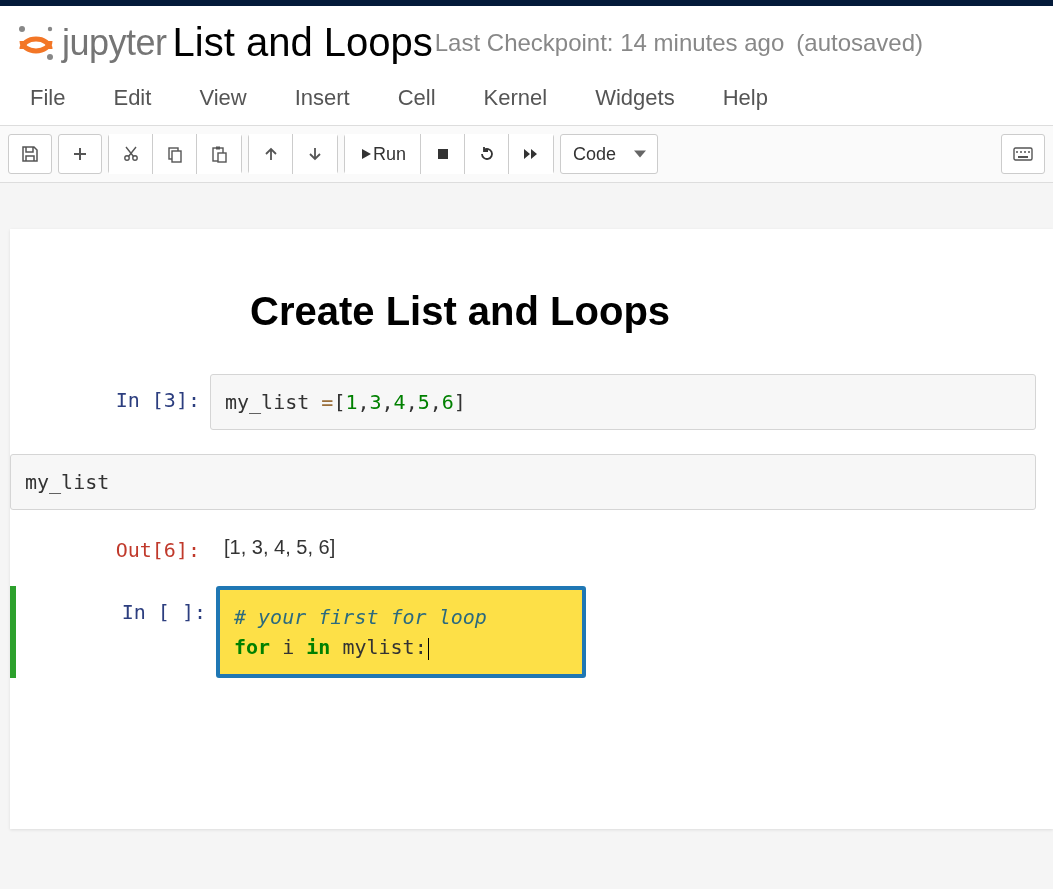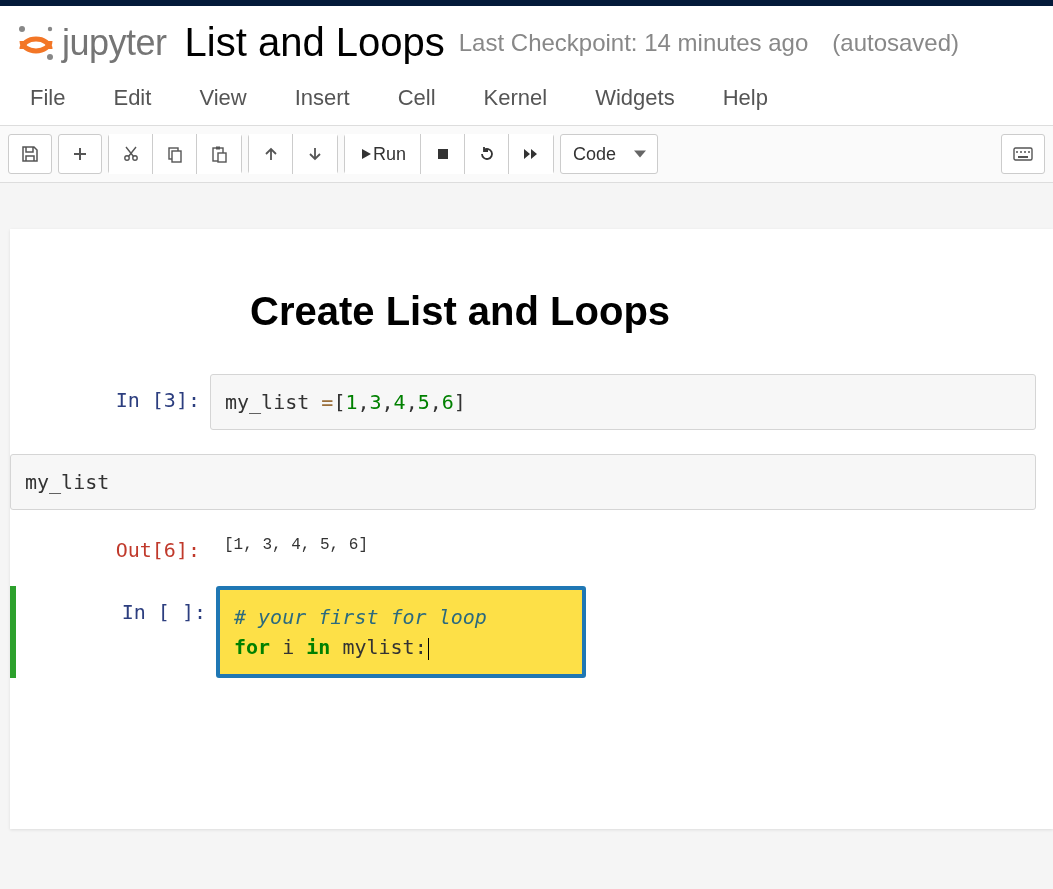--- a/index.html
+++ b/index.html
@@ -8,21 +8,21 @@
     font-family: "Helvetica Neue", Helvetica, Arial, sans-serif;
     font-size: 14px;
     background: #fff;
     color: #333;
   }
   .topbar {
     border-top: 6px solid #041a3a;
     padding: 14px 10px 10px 14px;
     display: flex;
     align-items: center;
-    gap: 14px;
+    gap: 2px;
   }
   .logo { display: flex; align-items: center; gap: 4px; }
   .logo-word {
     font-size: 36px;
     color: #757575;
     letter-spacing: -0.5px;
   }
   .nb-title {
     font-size: 40px;
     color: #000;
@@ -121,22 +121,22 @@
     padding: 12px 14px;
     font-family: Menlo, Consolas, monospace;
     font-size: 20px;
     line-height: 1.5;
     min-height: 54px;
     white-space: pre;
   }
   .output-text {
     flex:1;
     padding: 12px 14px 0 14px;
-    font-family: Liberation Mono, monospace;
-    font-size: 16px;
+    font-family: Liberation Sans, sans-serif;
+    font-size: 20px;
   }
   .cell-active {
     border-left: 6px solid #2ca02c;
     padding-left: 0;
     background:#fff;
   }
   .cell-active .code-box {
     border: 4px solid #1f77b4;
     background:#fde047;
     max-width: 370px;

